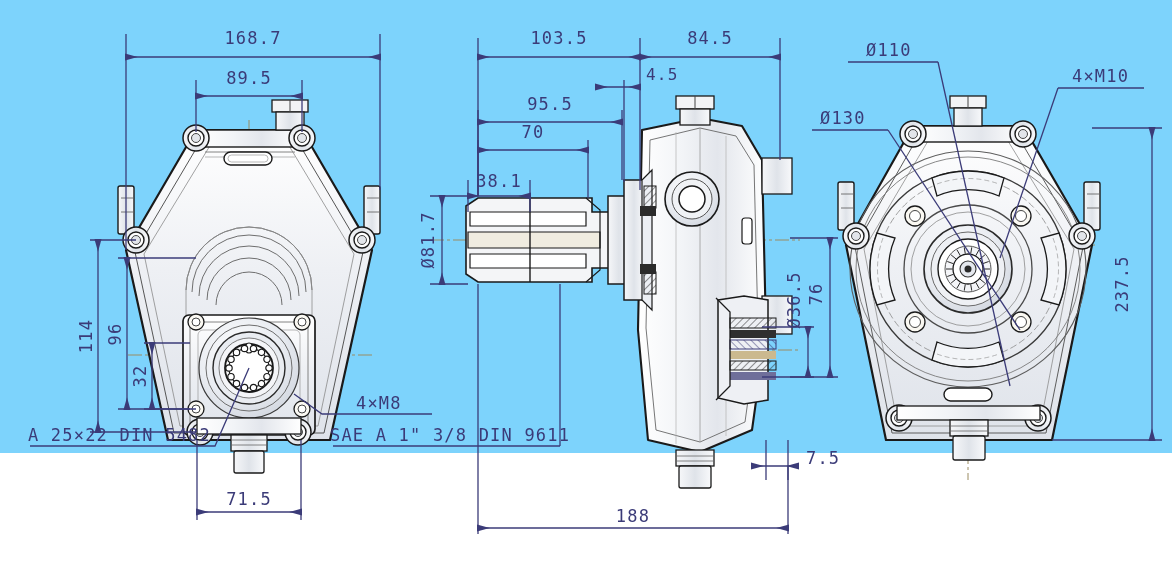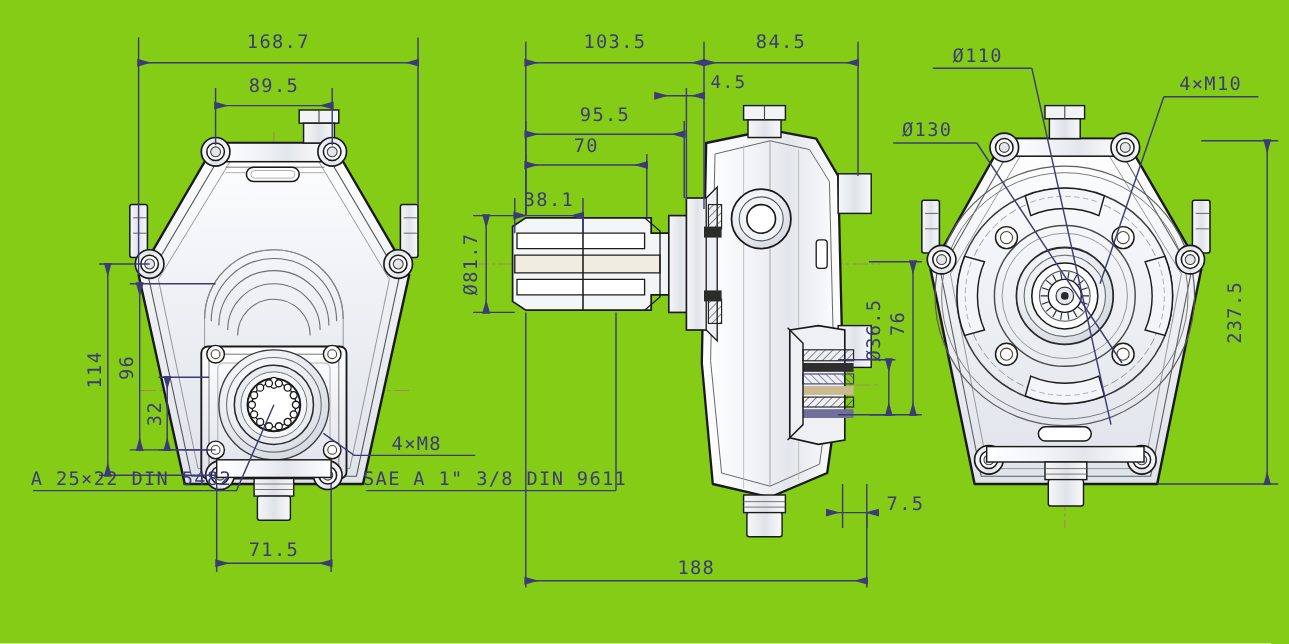--- a/index.html
+++ b/index.html
@@ -1,18 +1,18 @@
 <!DOCTYPE html>
 <html><head>
 <meta charset="utf-8">
 <style>
   html,body{margin:0;padding:0;background:#fff;}
   body{width:1172px;height:585px;overflow:hidden;
        font-family:"DejaVu Sans Mono","Liberation Mono",monospace;}
-  #stage{position:relative;width:1172px;height:585px;background:#84cc16;}
+  #stage{position:relative;width:1172px;height:453px;background:#7dd3fc;}
   svg.layer{position:absolute;left:0;top:0;width:1172px;height:585px;}
   .dimtxt{font-family:"DejaVu Sans Mono","Liberation Mono",monospace;
           font-size:17px;fill:#3b3b78;letter-spacing:1.2px;}
   .dimtxt.small{font-size:16px;}
   .vtxt{font-family:"DejaVu Sans Mono","Liberation Mono",monospace;
         font-size:17px;fill:#3b3b78;letter-spacing:1.2px;}
 </style>
 </head>
 <body>
 

